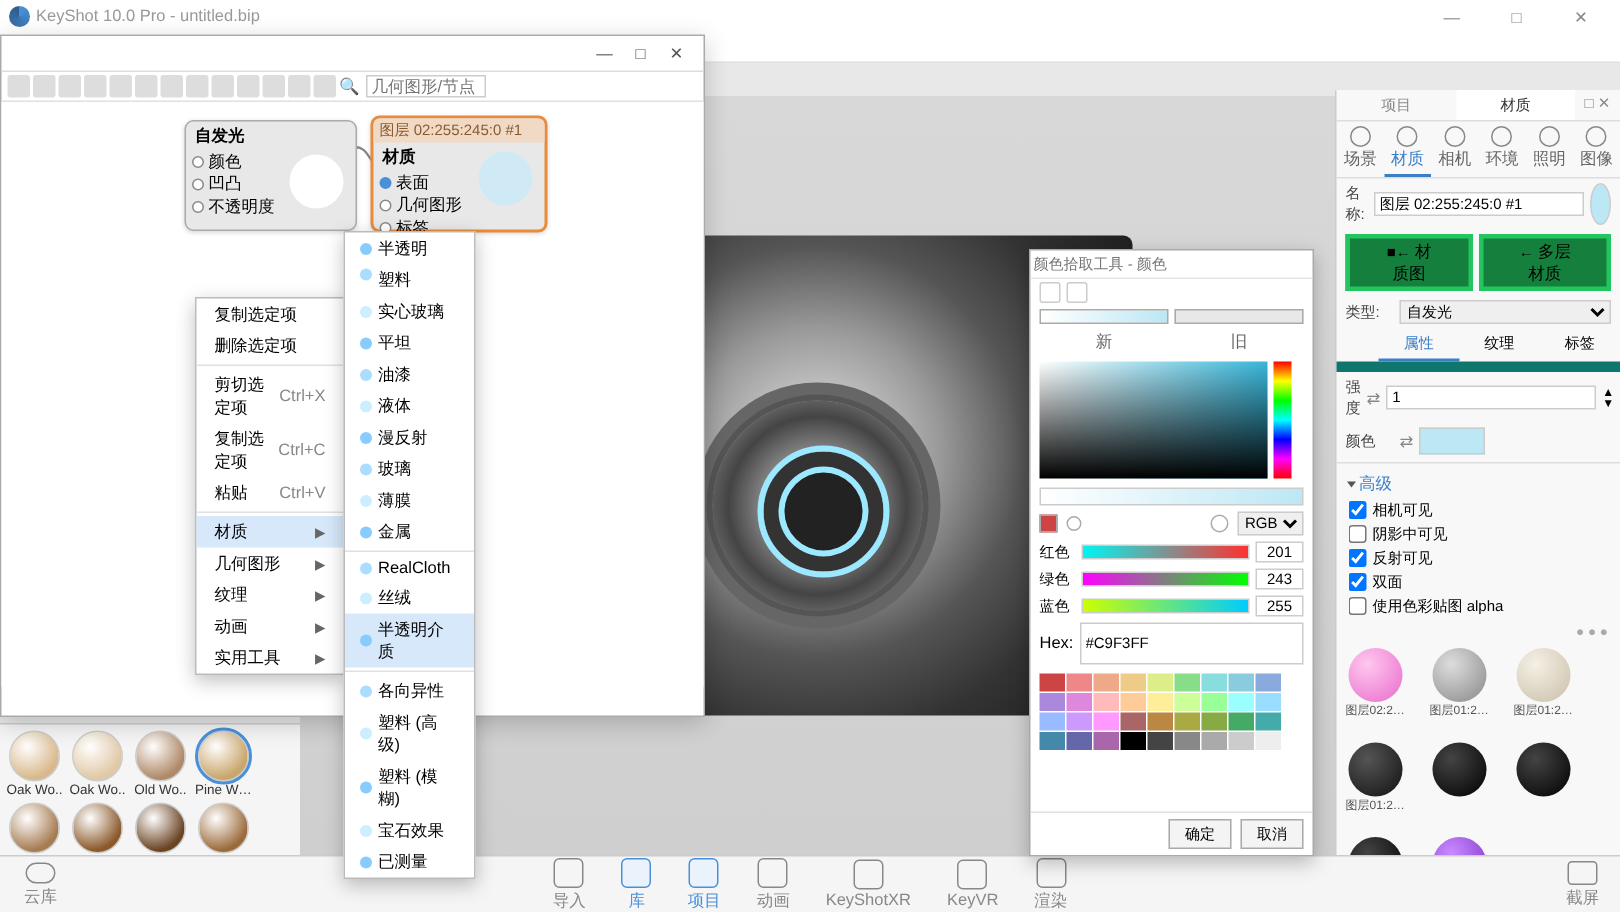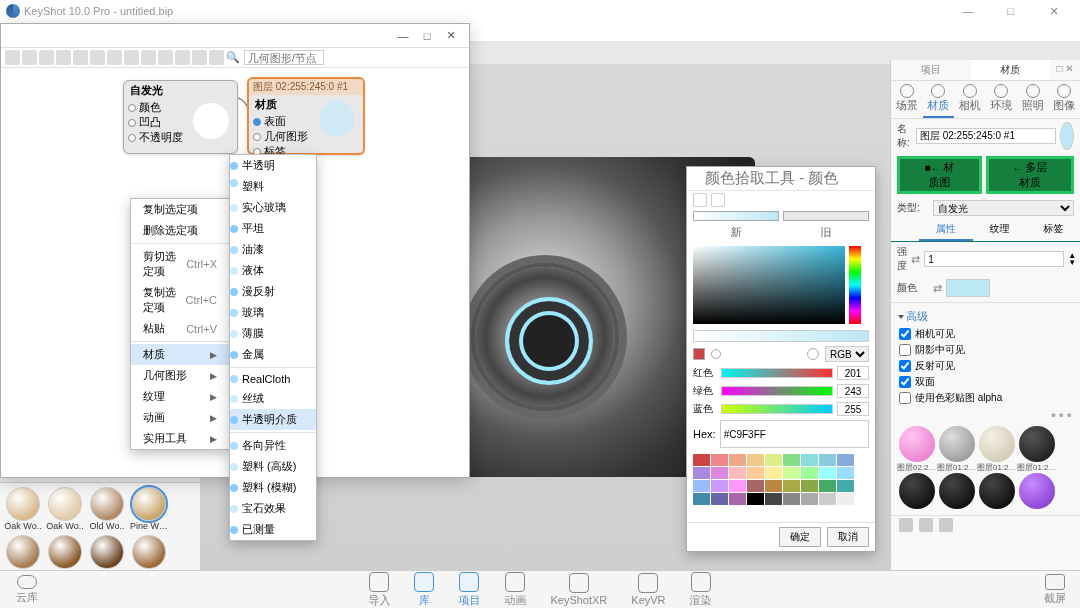--- a/index.html
+++ b/index.html
@@ -36,27 +36,27 @@
 .rpanel .tabhdr { display:flex; border-bottom:1px solid #ddd; font-size:10px; }
 .rpanel .tabhdr .t { flex:1; text-align:center; padding:3px 0; color:#666; cursor:pointer;font-family:Liberation Serif, serif; }
 .rpanel .tabhdr .t.a { color:#3a7ec8; border-bottom:2px solid #3a7ec8; }
 .rpanel .tabhdr .t .ic{width:14px;height:14px;margin:0 auto;border:1px solid #888;border-radius:50%;}
 .rpanel .row { display:flex; align-items:center; padding:3px 6px; gap:4px; }
 .rpanel .lab { width:32px; color:#444; font-size:10px; }
 .rpanel input[type=text] { flex:1; height:16px; border:1px solid #ccc; padding:0 3px; font-size:10px; }
 .rpanel select { flex:1; height:16px; border:1px solid #ccc; font-size:10px; }
 .rpanel .swatch { width:34px; height:18px; border:1px solid #ccc; background:#bce7f5; }
 .rpanel .btn-sm { border:3px solid #22c55e; padding:1px 22px; background:#15803d; font-size:10px; cursor:pointer; }
-.rpanel .subtabs { display:flex; border-bottom:1px solid #0f766e;padding-left:28px; }
+.rpanel .subtabs { display:flex; border-bottom:7px solid #0f766e;padding-left:28px; }
 .rpanel .subtabs span { flex:1; text-align:center; padding:3px; font-size:10px; cursor:pointer; }
 .rpanel .subtabs span.a { border-bottom:2px solid #3a7ec8; color:#3a7ec8; }
 .rpanel .section { padding:4px 8px; }
 .rpanel .chk { display:flex; align-items:center; gap:4px; padding:1px 0; font-size:10px; }
 .rpanel .chk input { width:12px; height:12px; }
-.rpanel .spheres { display:flex; flex-wrap:wrap; gap:0; padding:6px; }
+.rpanel .spheres { display:flex; flex-wrap:wrap; gap:16px; padding:6px; }
 .rpanel .sph { width:40px; text-align:center; }
 .rpanel .sph .b { width:36px; height:36px; border-radius:50%; margin:0 auto; }
 .rpanel .sph .l { font-size:8px; color:#555; overflow:hidden; white-space:nowrap; text-overflow:ellipsis; }
 .rpanel .hr{height:1px;background:#ddd;margin:2px 0;}
 .rpanel .dots{color:#aaa;text-align:right;padding-right:8px;font-size:9px;}
 .rpanel .libctl{display:flex;gap:6px;padding:2px 8px;border-top:1px solid #ddd;}
 .rpanel .libctl .ico{width:14px;height:14px;background:#ccc;border-radius:2px;}
 .rpanel .bighdr{display:flex;border-bottom:1px solid #ddd;}
 .rpanel .bighdr span{flex:1;text-align:center;padding:3px;font-size:10px;color:#888;}
 .rpanel .bighdr span.a{background:#fff;color:#333;}
@@ -83,42 +83,42 @@
 .node.n2 .hdr2{background:#f0d9c5;border-radius:4px 4px 0 0;padding:1px 4px;font-size:10px;color:#8a5a2c;}
 .wire{position:absolute;pointer-events:none;}
 
 
 .ctx { position:absolute; background:#fff; border:1px solid #bbb; box-shadow:0 4px 12px rgba(0,0,0,.25); z-index:40; }
 .ctx .it { padding:3px 12px; font-size:11px; display:flex; justify-content:space-between; align-items:center; cursor:pointer; }
 .ctx .it .ar { color:#666; font-size:9px;}
 .ctx .sep { height:1px; background:#e0e0e0; margin:2px 0; }
 .ctx1 { left:130px; top:198px; width:100px; }
 .ctx2 { left:229px; top:154px; width:88px; }
-.ctx2 .it{padding:3px 0;}
+.ctx2 .it{padding:3px 10px;}
 .ctx2 .dot{width:8px;height:8px;border-radius:50%;margin-right:4px;display:inline-block;}
 .ctx2 .hl{background:#d6e8fa;}
 
 
 .picker { position:absolute; left:686px; top:166px; width:190px; background:#fff; border:1px solid #aaa; box-shadow:0 4px 12px rgba(0,0,0,.25); z-index:30; }
-.picker .pttl { padding:2px 18px; font-size:15px; color:#777; border-bottom:1px solid #e5e5e5;}
+.picker .pttl { padding:2px 2px; font-size:10px; color:#777; border-bottom:1px solid #e5e5e5;}
 .picker .prow{display:flex;align-items:center;padding:2px 6px;gap:4px;}
 .picker .ico{width:14px;height:14px;border:1px solid #ccc;border-radius:2px;}
 .picker .gradbar{flex:1;height:10px;border:1px solid #aaa;}
 .picker .sathue{display:flex;padding:4px 6px;gap:4px;}
 .picker .sat{width:152px;height:78px;background:linear-gradient(to top,#000,rgba(0,0,0,0)),linear-gradient(to right,#fff,#38b6d9);}
 .picker .hue{width:12px;height:78px;background:linear-gradient(to bottom,#f00,#ff0,#0f0,#0ff,#00f,#f0f,#f00);}
 .picker .botbar{height:12px;margin:2px 6px;border:1px solid #ccc;background:linear-gradient(to right,#fff,#bce7f5);position:relative;}
 .picker .moderow{display:flex;padding:2px 6px;gap:6px;align-items:center;}
 .picker .moderow .sun{width:12px;height:12px;border:1px solid #aaa;border-radius:50%;}
 .picker select{height:16px;border:1px solid #ccc;font-size:10px;}
 .picker .slider{flex:1;height:10px;border:1px solid #ccc;}
 .picker .num{width:32px;height:14px;border:1px solid #ccc;font-size:10px;text-align:center;}
 .picker .pal{display:flex;flex-wrap:wrap;padding:4px 6px;gap:1px;}
 .picker .pc{width:17px;height:12px;}
-.picker .ftr{display:flex;justify-content:flex-end;gap:6px;padding:4px 6px;border-top:1px solid #e0e0e0;}
+.picker .ftr{display:flex;justify-content:flex-end;gap:6px;padding:4px 6px;border-top:1px solid #e0e0e0;margin-top:24px;}
 .picker .ftr button{padding:2px 10px;border:1px solid #aaa;background:#f4f4f4;font-size:10px;cursor:pointer;}
 .picker .hexrow{display:flex;align-items:center;gap:4px;padding:2px 6px;}
 .picker .hexrow input{flex:1;height:28px;border:1px solid #ccc;font-size:10px;padding:0 3px;}
 </style>
 </head>
 <body>
 
 <div class="titlebar">
   <div class="logo"></div>
   <div class="title-txt">KeyShot 10.0 Pro  - untitled.bip</div>

